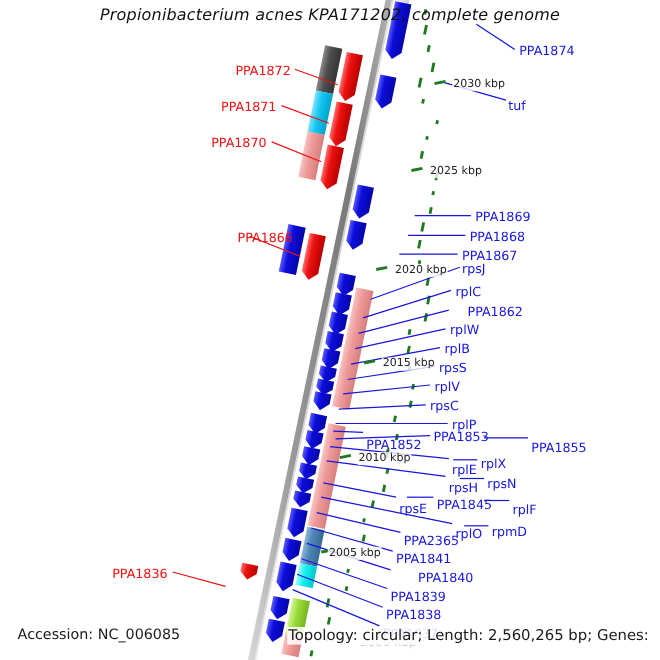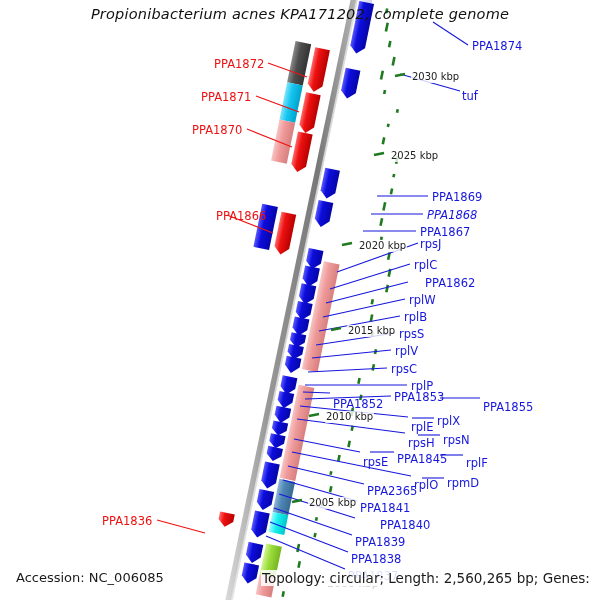--- a/index.html
+++ b/index.html
@@ -256,21 +256,21 @@
       <div class="lbl red" style="left: 214px; top: 58px;">PPA1872</div>
       <div class="lbl red" style="left: 201px; top: 91px;">PPA1871</div>
       <div class="lbl red" style="left: 192px; top: 124px;">PPA1870</div>
       <div class="lbl red" style="left: 172px; top: 210px; margin-left: 44px;">PPA1866</div>
       <div class="lbl red" style="left: 102px; top: 515px;">PPA1836</div>
     </div>
   <div id="labels-blue">
       <div class="lbl blue" style="left: 472px; top: 40px;">PPA1874</div>
       <div class="lbl blue" style="left: 462px; top: 90px;">tuf</div>
       <div class="lbl blue" style="left: 432px; top: 191px;">PPA1869</div>
-      <div class="lbl blue" style="left: 427px; top: 209px; font-style: italic;">PPA1868</div>
+      <div class="lbl blue" style="left: 427px; top: 209px;">PPA1868</div>
       <div class="lbl blue" style="left: 420px; top: 226px;">PPA1867</div>
       <div class="lbl blue" style="left: 420px; top: 238px;">rpsJ</div>
       <div class="lbl blue" style="left: 414px; top: 259px;">rplC</div>
       <div class="lbl blue" style="left: 425px; top: 277px;">PPA1862</div>
       <div class="lbl blue" style="left: 409px; top: 294px;">rplW</div>
       <div class="lbl blue" style="left: 404px; top: 311px;">rplB</div>
       <div class="lbl blue" style="left: 399px; top: 328px;">rpsS</div>
       <div class="lbl blue" style="left: 395px; top: 345px;">rplV</div>
       <div class="lbl blue" style="left: 391px; top: 363px;">rpsC</div>
       <div class="lbl blue" style="left: 411px; top: 380px;">rplP</div>
@@ -292,19 +292,19 @@
       <div class="lbl blue" style="left: 355px; top: 536px;">PPA1839</div>
       <div class="lbl blue" style="left: 351px; top: 553px;">PPA1838</div>
       <div class="lbl blue" style="left: 348px; top: 570px;">PPA1837</div>
     </div>
   <div id="labels-tick">
       <div class="lbl tick" style="left: 411px; top: 71px;">2030 kbp</div>
       <div class="lbl tick" style="left: 390px; top: 150px;">2025 kbp</div>
       <div class="lbl tick" style="left: 358px; top: 240px;">2020 kbp</div>
       <div class="lbl tick" style="left: 347px; top: 325px;">2015 kbp</div>
       <div class="lbl tick" style="left: 325px; top: 411px;">2010 kbp</div>
-      <div class="lbl tick" style="left: 308px; top: 497px;">2005 kbp</div>
+      <div class="lbl tick" style="left: 298px; top: 497px;">2005 kbp</div>
       <div class="lbl tick ghost" style="left: 282px; top: 578px;">2000 kbp</div>
     </div>
 
   <div id="accession">Accession: NC_006085</div>
   <div id="topology">Topology: circular; Length: 2,560,265 bp; Genes: 2,351</div>
 </div>
 
 </body></html>

